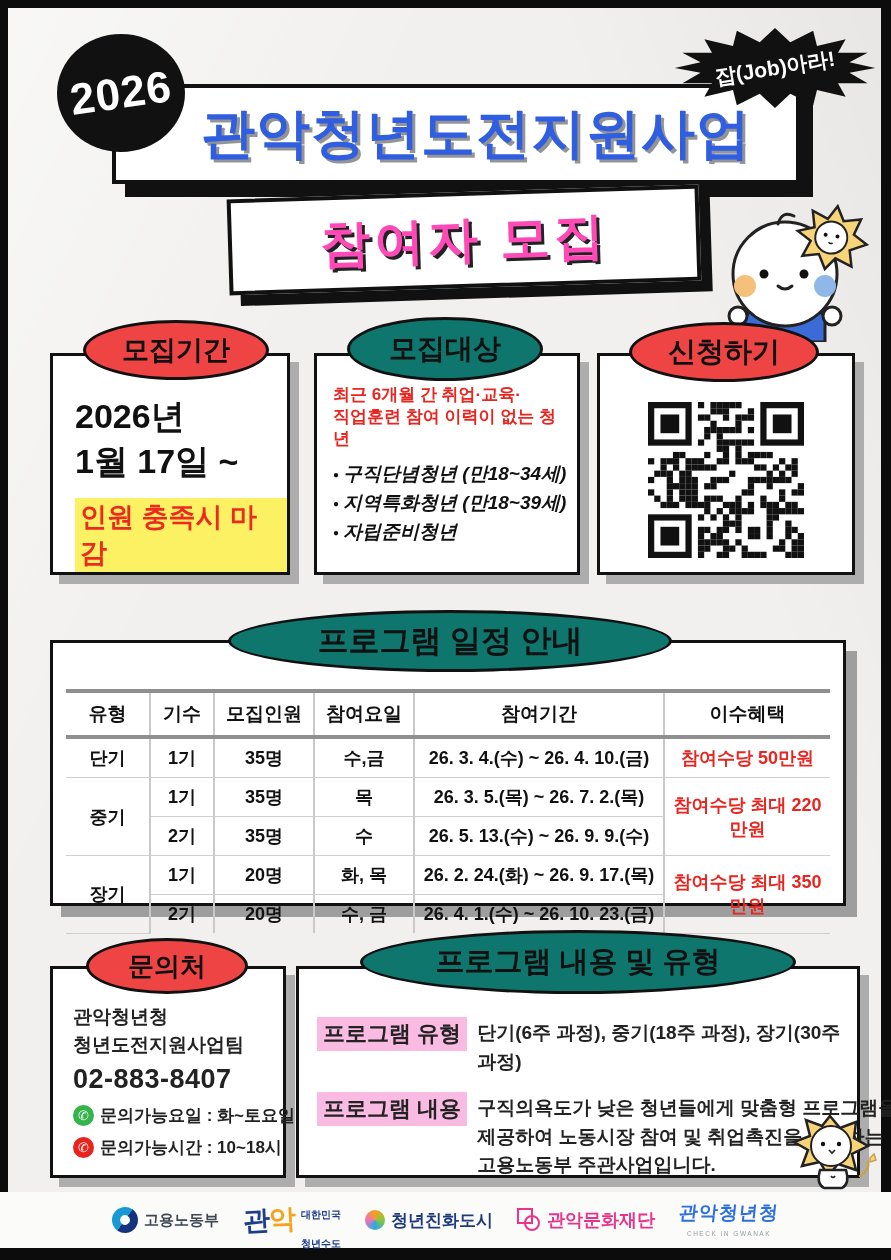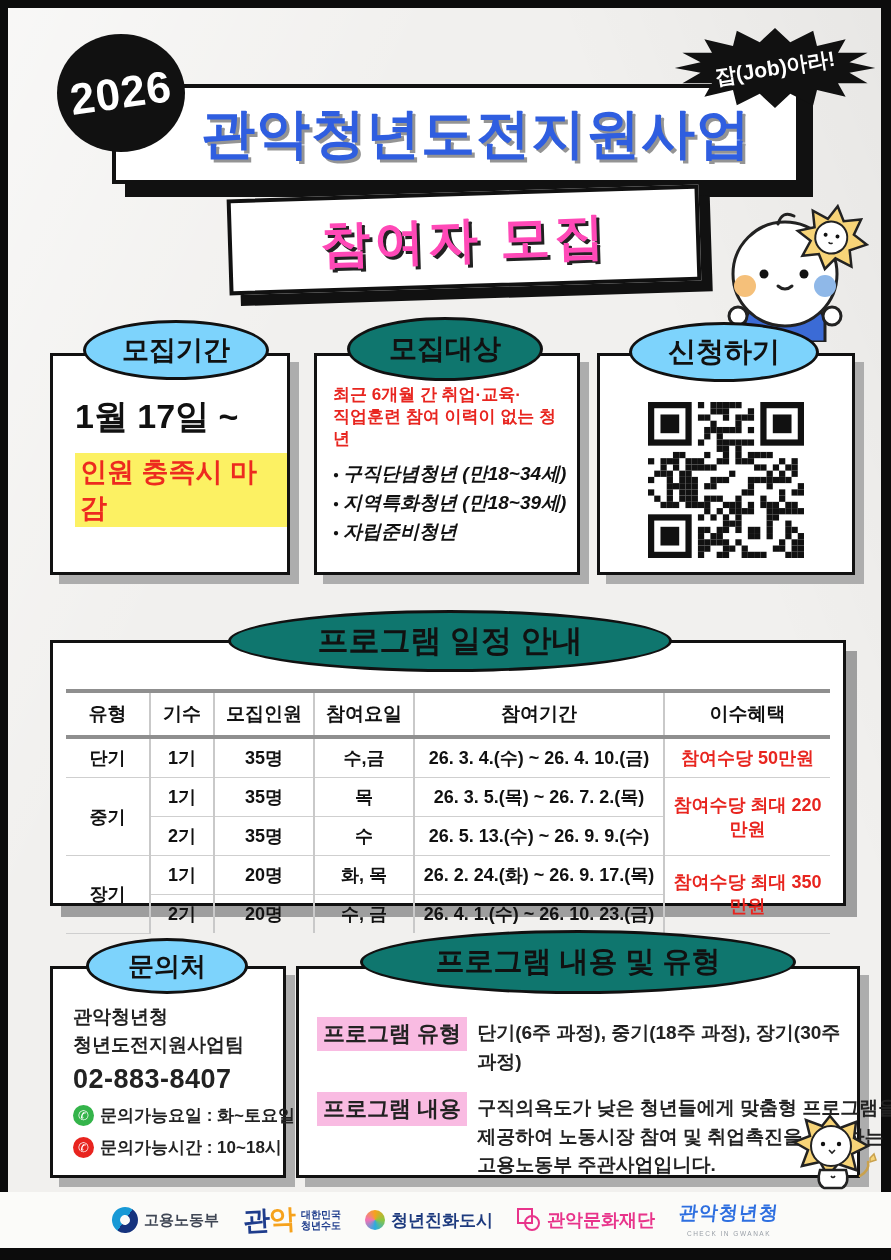--- a/index.html
+++ b/index.html
@@ -59,21 +59,21 @@
 
   
   .card {
     background:#fff; border:3px solid #111; box-shadow:9px 9px 0 #adadad; z-index:2;
   }
   .ellipse {
     border:3px solid #111; border-radius:50%;
     display:flex; align-items:center; justify-content:center; z-index:3;
   }
   .ellipse span { font-weight:900; color:#111; }
-  .ellipse.blue { background:#7dd3fc; }
+  .ellipse.blue { background:#ef4444; }
   .ellipse.pink { background:#0f766e; }
 
   .card-period  { left:50px;  top:353px; width:240px; height:222px; }
   .el-period    { left:83px;  top:320px; width:186px; height:60px; }
   .el-period span { font-size:27px; }
   .period-body { padding:38px 0 0 22px; }
   .period-line { font-size:34px; font-weight:800; color:#111; line-height:1.32; }
   .period-deadline {
     display:inline-block; margin-top:14px; padding:1px 5px;
     font-size:27px; font-weight:800; color:#ed2a1f; background:#fcf163;
@@ -158,21 +158,21 @@
     transform:rotate(35deg);
   }
   .moel-icon::after {
     content:""; display:block; width:10px; height:10px; border-radius:50%;
     background:#fbfbf9; margin:8px auto;
   }
   .moel-label { font-size:15px; font-weight:600; color:#3f4654; }
   .gwanak-main { font-size:27px; font-weight:900; transform:rotate(-3deg); letter-spacing:-1px; }
   .gwanak-main .g1 { color:#1e3c8c; } .gwanak-main .g2 { color:#f6a21c; }
   .gwanak-sub { display:flex; flex-direction:column; line-height:1.15; }
-  .gwanak-sub span { font-size:10px; font-weight:700; color:#1e3c8c; }
+  .gwanak-sub span { font-size:10px; font-weight:700; color:#1e3c8c;margin-top:18px; }
   .yc-icon {
     width:20px; height:20px; border-radius:50%;
     background:conic-gradient(#f6a21c, #8cc63f, #29abe2, #f272b6, #f6a21c);
   }
   .yc-label { font-size:17px; font-weight:900; color:#1d3a7e; }
   .cul-icon { position:relative; width:24px; height:24px; }
   .cul-icon i { position:absolute; border:2.5px solid #e8348b; display:block; }
   .cul-icon .sq { left:0; top:0; width:16px; height:16px; }
   .cul-icon .ci { left:7px; top:7px; width:16px; height:16px; border-radius:50%; }
   .cul-label { font-size:18px; font-weight:800; color:#e8348b; }
@@ -220,20 +220,21 @@
       <circle cx="28" cy="32" r="16" fill="#fff" stroke="#222" stroke-width="2"></circle>
       <circle cx="22" cy="30" r="2" fill="#111"></circle>
       <circle cx="34" cy="30" r="2" fill="#111"></circle>
       <path d="M26 37 q2 2 4 0" fill="none" stroke="#222" stroke-width="1.5"></path>
     </g>
   </svg>
 </div>
 
 <div class="abs card card-period">
   <div class="period-body">
+    <div class="period-line">2026년</div>
     <div class="period-line">1월 17일 ~</div>
     <div class="period-deadline">인원 충족시 마감</div>
   </div>
 </div>
 <div class="abs ellipse blue el-period">
   <span>모집기간</span>
 </div>
 
 <div class="abs card card-target">
   <div class="target-body">

